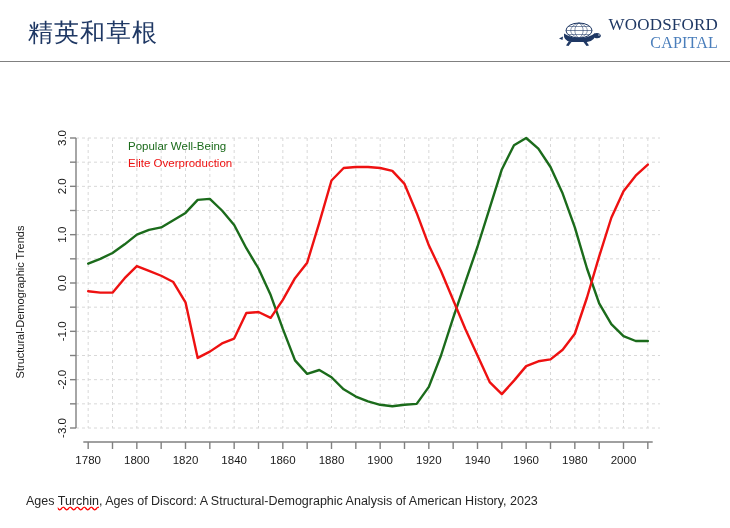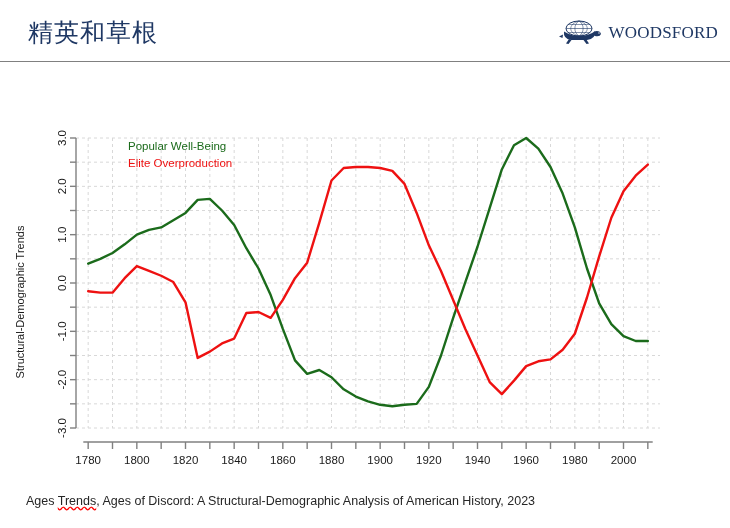--- a/index.html
+++ b/index.html
@@ -146,20 +146,21 @@
       <path d="M74 30 q 12 -3, 14 5 q -2 6, -12 4 q -6 -3, -2 -9 Z" fill="#1f3864"></path>
       <circle cx="84" cy="33" r="1.3" fill="#ffffff"></circle>
 
       <path d="M24 45 l -6 9 l 5 1 l 6 -8 Z" fill="#1f3864"></path>
       <path d="M58 45 l 6 9 l -5 1 l -6 -8 Z" fill="#1f3864"></path>
 
       <path d="M12 36 l -8 4 l 7 3 Z" fill="#1f3864"></path>
     </svg>
     <div class="brand-words">
       <span class="brand-top">WOODSFORD</span>
+      <span class="brand-bottom">CAPITAL</span>
     </div>
   </div>
 </div>
 <div class="header-rule"></div>
 
 <div class="chart-area">
   <svg class="chart-svg" id="chart-svg" width="730" height="400" viewBox="0 0 730 400">
     <g id="grid-layer">
         <line x1="88.16666666666667" y1="66" x2="88.16666666666667" y2="356" stroke="#d8d8d8" stroke-width="1" stroke-dasharray="3 3"></line>
         <line x1="136.83333333333334" y1="66" x2="136.83333333333334" y2="356" stroke="#d8d8d8" stroke-width="1" stroke-dasharray="3 3"></line>
@@ -267,14 +268,14 @@
       </g>
     <text id="y-axis-title" class="axis-title" transform="translate(24,230) rotate(-90)" text-anchor="middle">Structural-Demographic Trends</text>
     <g id="legend-layer">
         <text class="legend-label" x="128" y="78" fill="#1b6b1b">Popular Well-Being</text>
         <text class="legend-label" x="128" y="95" fill="#ee1111">Elite Overproduction</text>
       </g>
   </svg>
 </div>
 
 <div class="slide-footer">
-  <div class="citation"><span>Ages </span><span class="spell-flag">Trends</span><span>, Ages of Discord: A Structural-Demographic Analysis of American History, 2023</span></div>
+  <div class="citation"><span>Ages </span><span class="spell-flag">Turchin</span><span>, Ages of Discord: A Structural-Demographic Analysis of American History, 2023</span></div>
 </div>
 
 </body></html>

